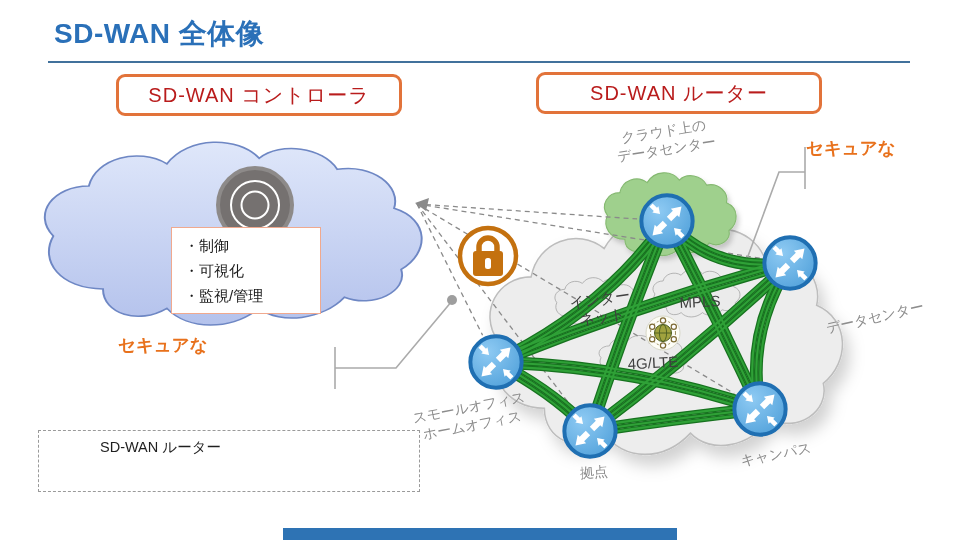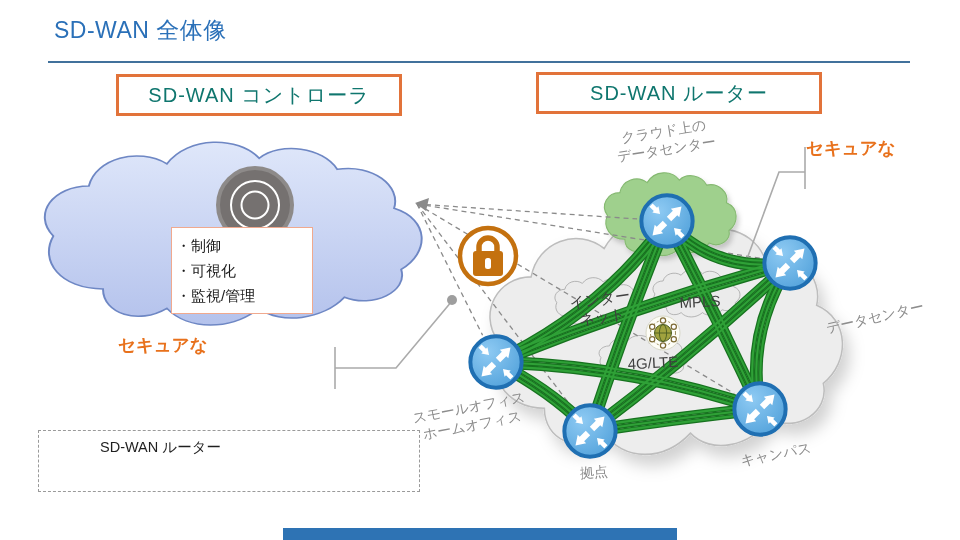--- a/index.html
+++ b/index.html
@@ -1,28 +1,28 @@
 <!DOCTYPE html>
 <html><head>
 <meta charset="utf-8">
 <style>
   html,body{margin:0;padding:0;background:#fff;}
   #slide{position:relative;width:960px;height:540px;background:#ffffff;overflow:hidden;
          font-family:"Liberation Sans","DejaVu Sans",sans-serif;}
   .abs{position:absolute;}
-  #title{left:54px;top:15px;font-size:23px;font-weight:400;color:#2a70b8;letter-spacing:.5px;}
+  #title{left:54px;top:15px;font-size:28px;font-weight:700;color:#2a70b8;letter-spacing:.5px;}
   #title-rule{left:48px;top:61px;width:862px;border-top:2px solid #41719c;height:0;}
-  .hdr-box{height:36px;border:3px solid #e2733a;border-radius:0;background:#fff;
+  .hdr-box{height:36px;border:3px solid #e2733a;border-radius:9px;background:#fff;
            display:flex;align-items:center;justify-content:center;
-           font-size:20px;color:#0f766e;letter-spacing:1px;}
+           font-size:20px;color:#b91c1c;letter-spacing:1px;}
   #hdr-controller{left:116px;top:74px;width:280px;}
   #hdr-router{left:536px;top:72px;width:280px;}
   #svgwrap{left:0;top:0;width:960px;height:540px;}
   #func-box{left:171px;top:227px;width:136px;height:80px;background:#fff;border:1.5px solid #f0a98e;
-            padding:5px 0 0 4px;font-size:15px;line-height:25px;color:#1a1a1a;}
+            padding:5px 0 0 12px;font-size:15px;line-height:25px;color:#1a1a1a;}
   .callout{color:#e8711c;font-weight:bold;text-align:left;line-height:22px;font-size:17.5px;}
   #callout-cp{left:118px;top:334px;width:216px;}
   #callout-dp{left:806px;top:137px;width:150px;}
   .site-label{color:#8c8c8c;font-size:14px;text-align:center;line-height:18px;white-space:nowrap;}
   .net-label{color:#3f3f3f;font-size:15px;text-align:center;line-height:18px;white-space:nowrap;}
   #lbl-clouddc{left:600px;top:122px;width:130px;transform:rotate(-9deg);}
   #lbl-datacenter{left:815px;top:308px;width:120px;transform:rotate(-13deg);}
   #lbl-smalloffice{left:398px;top:398px;width:145px;transform:rotate(-11deg);}
   #lbl-branch{left:566px;top:463px;width:56px;transform:rotate(-4deg);}
   #lbl-campus{left:728px;top:445px;width:96px;transform:rotate(-11deg);}

